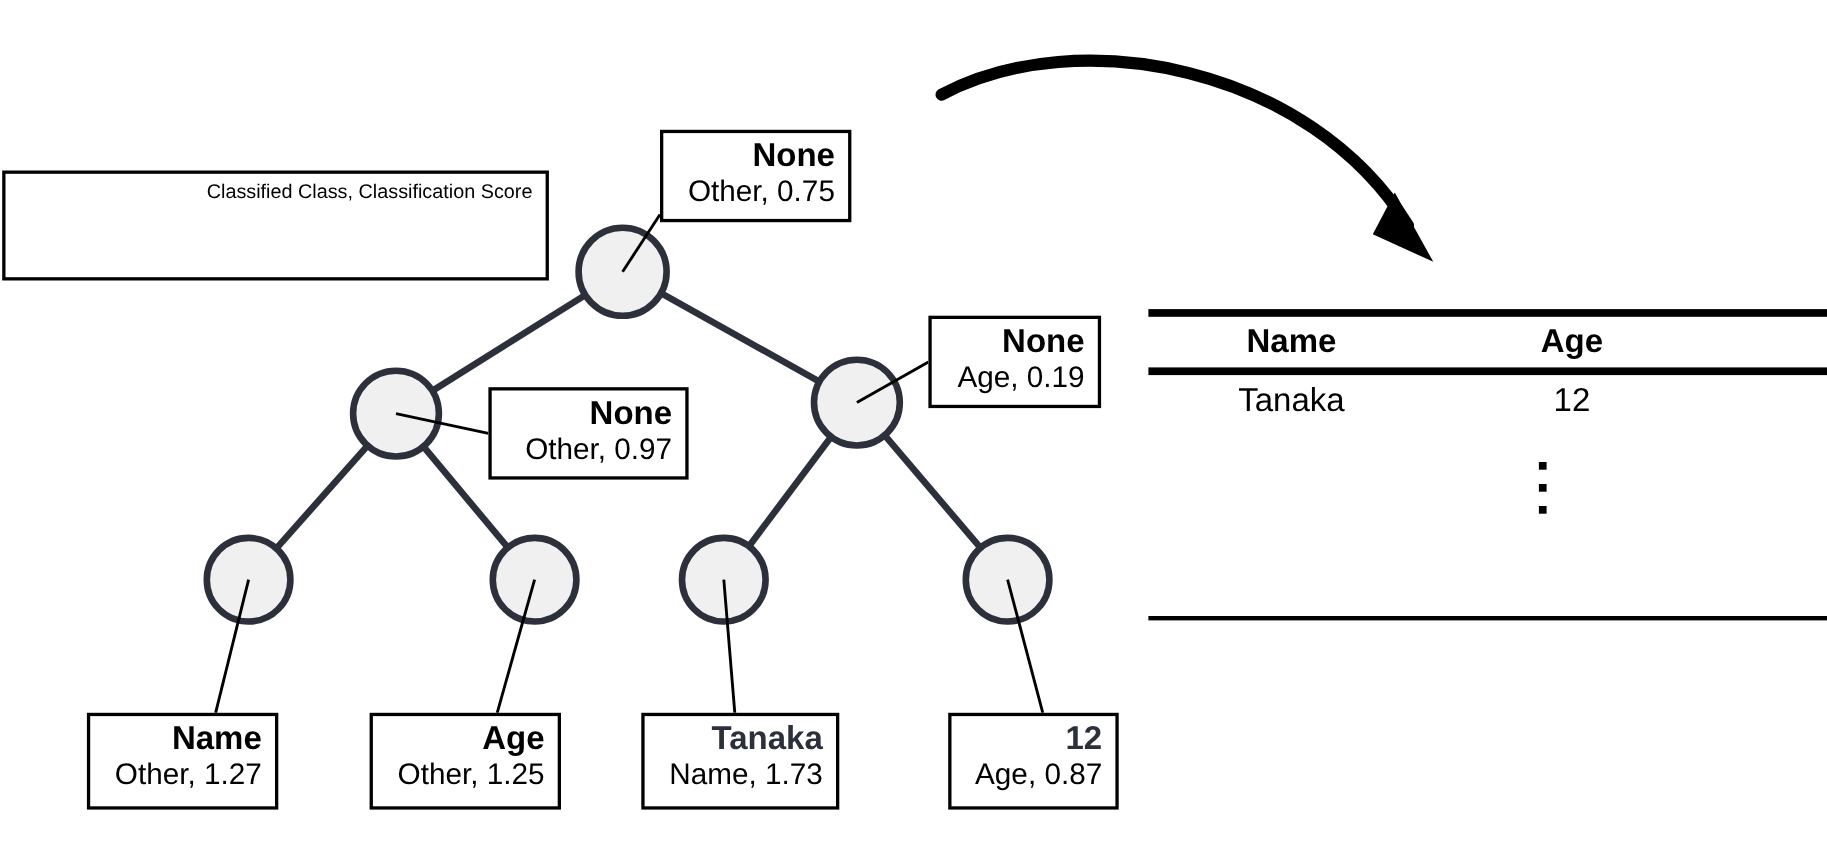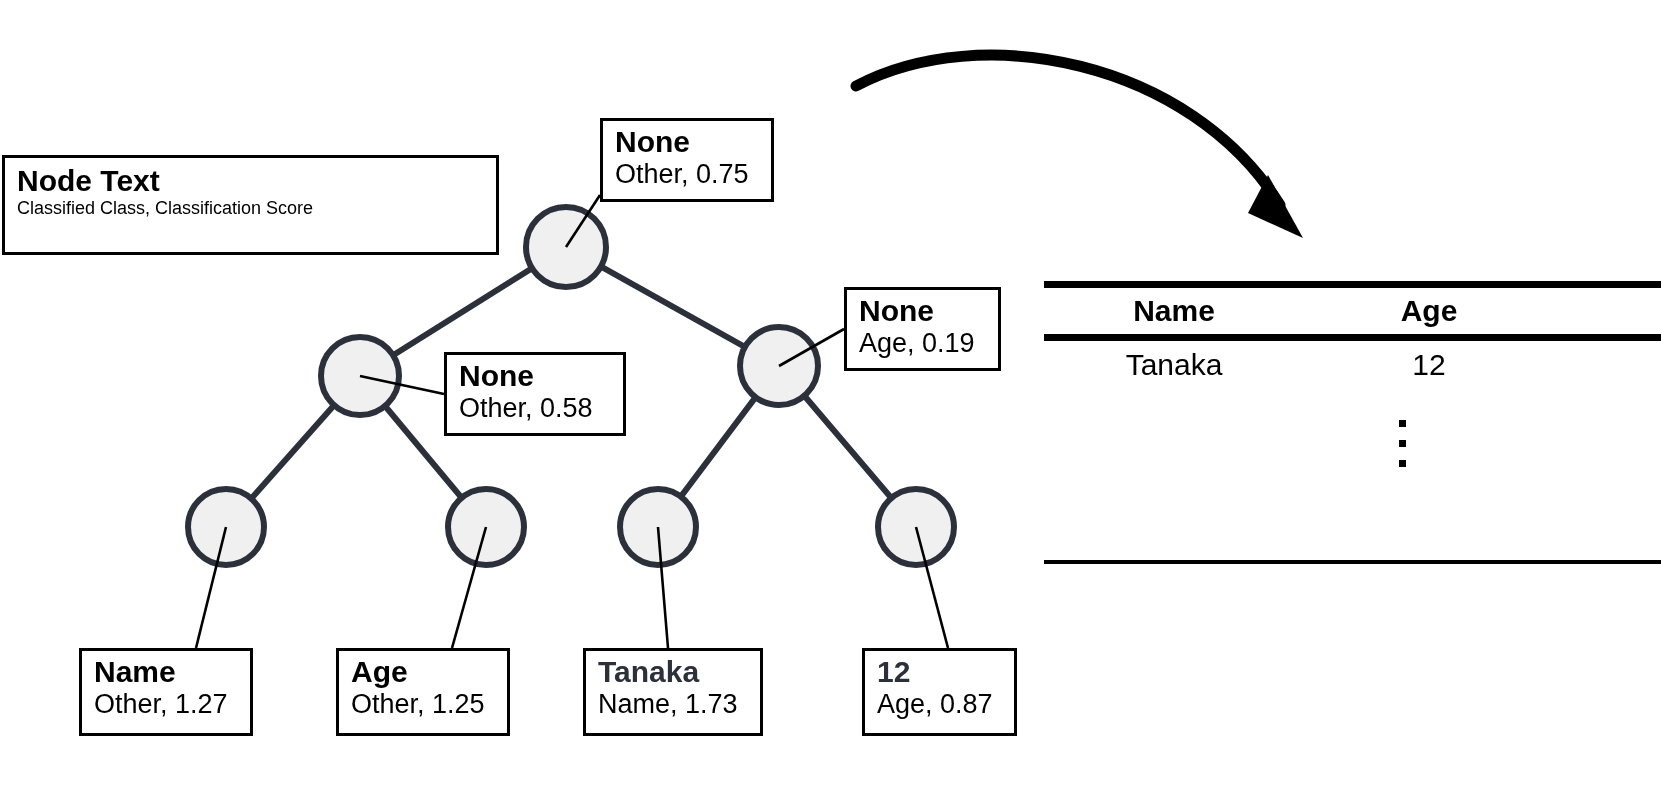--- a/index.html
+++ b/index.html
@@ -23,21 +23,21 @@
     left: 0; top: 0;
     width: 1661px;
     height: 785px;
   }
   
   .box {
     position: absolute;
     box-sizing: border-box;
     background: #ffffff;
     border: 3px solid #000000;
-    text-align: left;
+    text-align: right;
     line-height: 1.12;
     padding: 4px 12px 7px 12px;
     z-index: 5;
   }
   .box .t1 {
     display: block;
     font-weight: bold;
     font-size: 30px;
     color: #000000;
     letter-spacing: 0px;
@@ -162,32 +162,31 @@
       <line x1="916" y1="527" x2="948" y2="648"></line>
     </g>
 
     <g>
       <path d="M 856,86 C 980,20 1190,60 1280,205" stroke="#000000" stroke-width="11" fill="none" stroke-linecap="round"></path>
       <polygon points="1268,175 1303,238 1248,213" fill="#000000"></polygon>
     </g>
   </svg>
 
   <div class="box legend-box">
-    <span class="t1">Node Text</span>
     <span class="t2">Classified Class, Classification Score</span>
   </div>
 
   <div class="box box-root">
     <span class="t1">None</span>
     <span class="t2">Other, 0.75</span>
   </div>
 
   <div class="box box-mid-l">
     <span class="t1">None</span>
-    <span class="t2">Other, 0.58</span>
+    <span class="t2">Other, 0.97</span>
   </div>
 
   <div class="box box-mid-r">
     <span class="t1">None</span>
     <span class="t2">Age, 0.19</span>
   </div>
 
   <div class="box box-leaf-1">
     <span class="t1">Name</span>
     <span class="t2">Other, 1.27</span>

